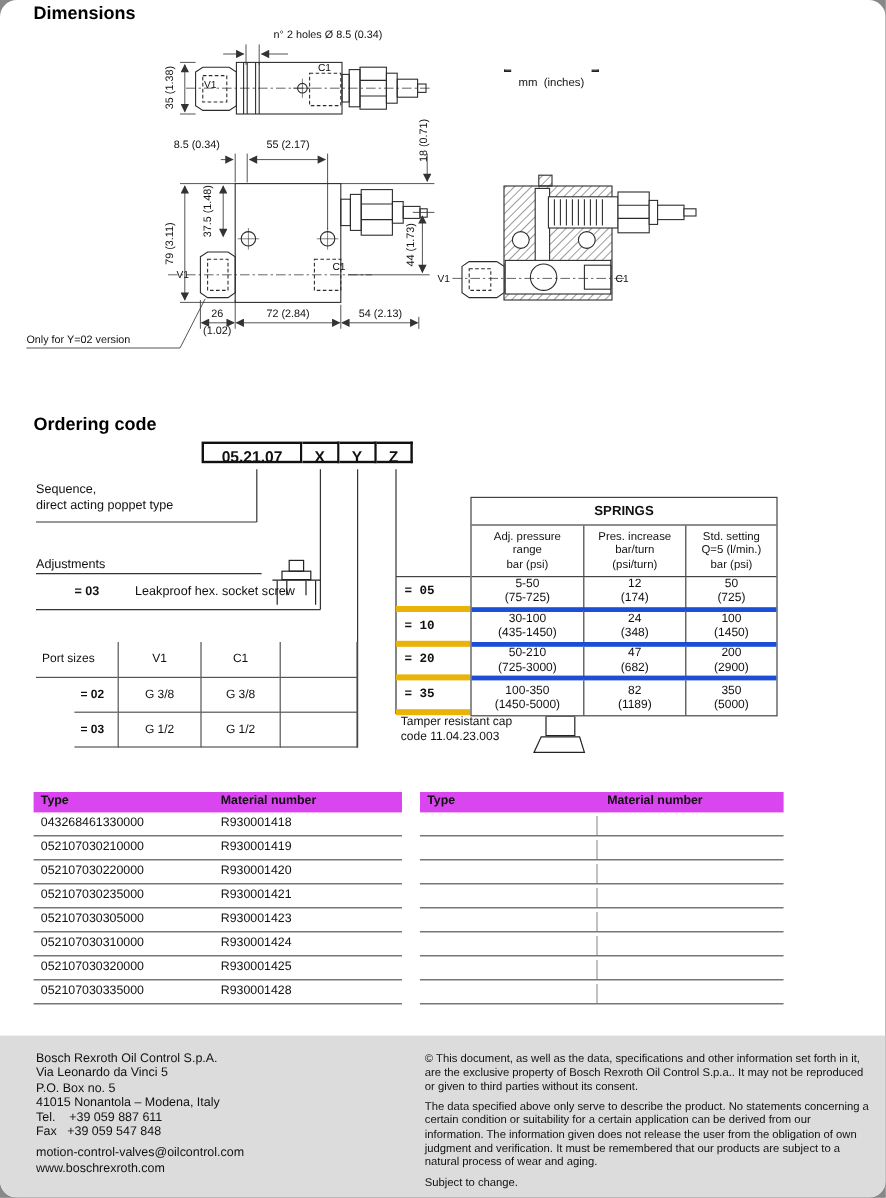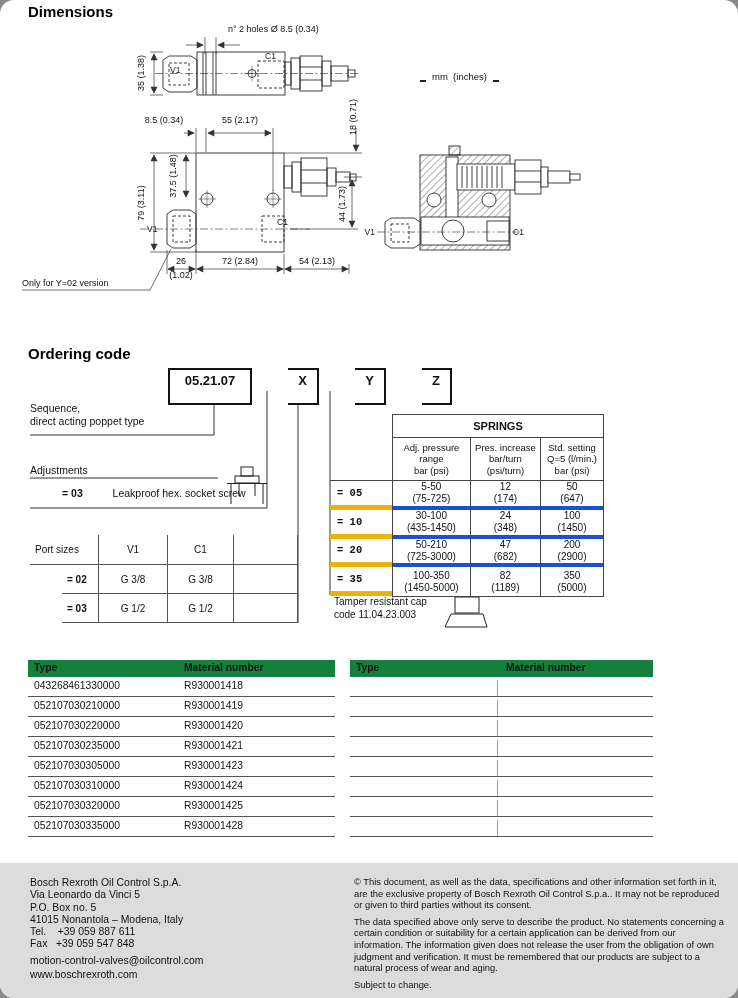--- a/index.html
+++ b/index.html
@@ -4,58 +4,58 @@
 <style>
   html,body{margin:0;padding:0;background:#888;}
   .page{position:relative;width:738px;height:998px;background:#ffffff;
         font-family:"Liberation Sans","DejaVu Sans",sans-serif;color:#111;overflow:hidden;border-radius:14px;}
   .abs{position:absolute;}
   .h1{font-size:15px;font-weight:bold;color:#000;}
   svg text{font-family:"Liberation Sans","DejaVu Sans",sans-serif;fill:#111;stroke:none;}
   .dt{font-size:9px;}
   .pl{font-size:8.5px;}
   
-  .units{display:flex;align-items:flex-end;height:24px;font-size:9.5px;white-space:pre;}
+  .units{display:flex;align-items:flex-start;height:24px;font-size:9.5px;white-space:pre;}
   .units .brk{width:5px;border:1px solid #222;}
   .units .brk.l{border-right:none;}
   .units .brk.r{border-left:none;}
   .units .txt{padding:6px 6px 0 6px;}
   
-  .codeboxes{display:flex;height:37px;gap:36px;}
+  .codeboxes{display:flex;height:18px;}
   .codebox{box-sizing:border-box;border:2px solid #111;border-left:none;
            font-size:13px;font-weight:bold;text-align:center;line-height:21px;background:#fff;}
   .codebox:first-child{border-left:2px solid #111;}
   .smalltext{font-size:10.5px;line-height:12.5px;color:#111;}
   .bold{font-weight:bold;margin-left:32px;}
   
   .porttable{display:grid;grid-template-columns:68px 69px 66px 65px;grid-template-rows:30px 29px 29px;
              font-size:10px;}
   .porttable .c{box-sizing:border-box;border-bottom:1px solid #555;display:flex;align-items:center;}
   .porttable .c.v{border-left:1px solid #555;justify-content:center;}
   .porttable .c.rr{border-right:1px solid #555;}
   .porttable .c.lab{padding-left:5px;}
   
-  .springs{box-sizing:border-box;width:212px;border:1px solid #444;font-size:10px;background:#fff;}
+  .springs{box-sizing:border-box;width:256px;border:1px solid #444;font-size:10px;background:#fff;}
   .springs .title{height:22px;border-bottom:1px solid #444;font-weight:bold;font-size:11px;
                   display:flex;align-items:center;justify-content:center;}
   .springs .row{display:flex;}
   .springs .cell{box-sizing:border-box;white-space:pre-line;text-align:center;
                  display:flex;align-items:center;justify-content:center;line-height:1.2;}
   .springs .cell.c1{width:93px;}
   .springs .cell.c2{width:85px;border-left:1px solid #444;}
   .springs .cell.c3{width:76px;border-left:1px solid #444;}
   .springs .sub{height:43px;border-bottom:1px solid #444;font-size:9.5px;}
   .springs .dr{height:28.75px;border-bottom:4px solid #1d4ed8;}
   .springs .row:last-child .cell{border-bottom:none;}
   .sprlabels{box-sizing:border-box;width:62px;border-top:1px solid #444;}
   .sprlabels .lc{box-sizing:border-box;height:28.75px;border-bottom:5px solid #eab308;
                  display:flex;align-items:center;padding-left:7px;font-size:10.5px;font-weight:bold;font-family:Liberation Mono, monospace;}
   
   .mattable{font-size:10.3px;}
-  .mattable .hd{position:relative;height:17px;background:#15803d;font-weight:bold;}
+  .mattable .hd{position:relative;height:17px;background:#d946ef;font-weight:bold;}
   .mattable .hd span{position:absolute;top:2px;}
   .mattable .row{position:relative;height:19px;border-bottom:1px solid #555;}
   .mattable .row span{position:absolute;top:3px;}
   .col1{left:6px;}
   .col2{left:156px;}
   .tick{position:absolute;left:147px;top:0;bottom:0;width:1px;background:#999;}
   
   .footer{background:#dcdcdc;}
   .fline{font-size:10.4px;line-height:12.3px;white-space:pre;}
   .fpara{font-size:9.4px;line-height:11.6px;margin:0 0 5px 0;}
@@ -295,21 +295,21 @@
       <div class="cell sub c3">Std. setting
 Q=5 (l/min.)
 bar (psi)</div>
     </div>
     <div class="row">
       <div class="cell dr c1">5-50
 (75-725)</div>
       <div class="cell dr c2">12
 (174)</div>
       <div class="cell dr c3">50
-(647)</div>
+(725)</div>
     </div>
     <div class="row">
       <div class="cell dr c1">30-100
 (435-1450)</div>
       <div class="cell dr c2">24
 (348)</div>
       <div class="cell dr c3">100
 (1450)</div>
     </div>
     <div class="row">

